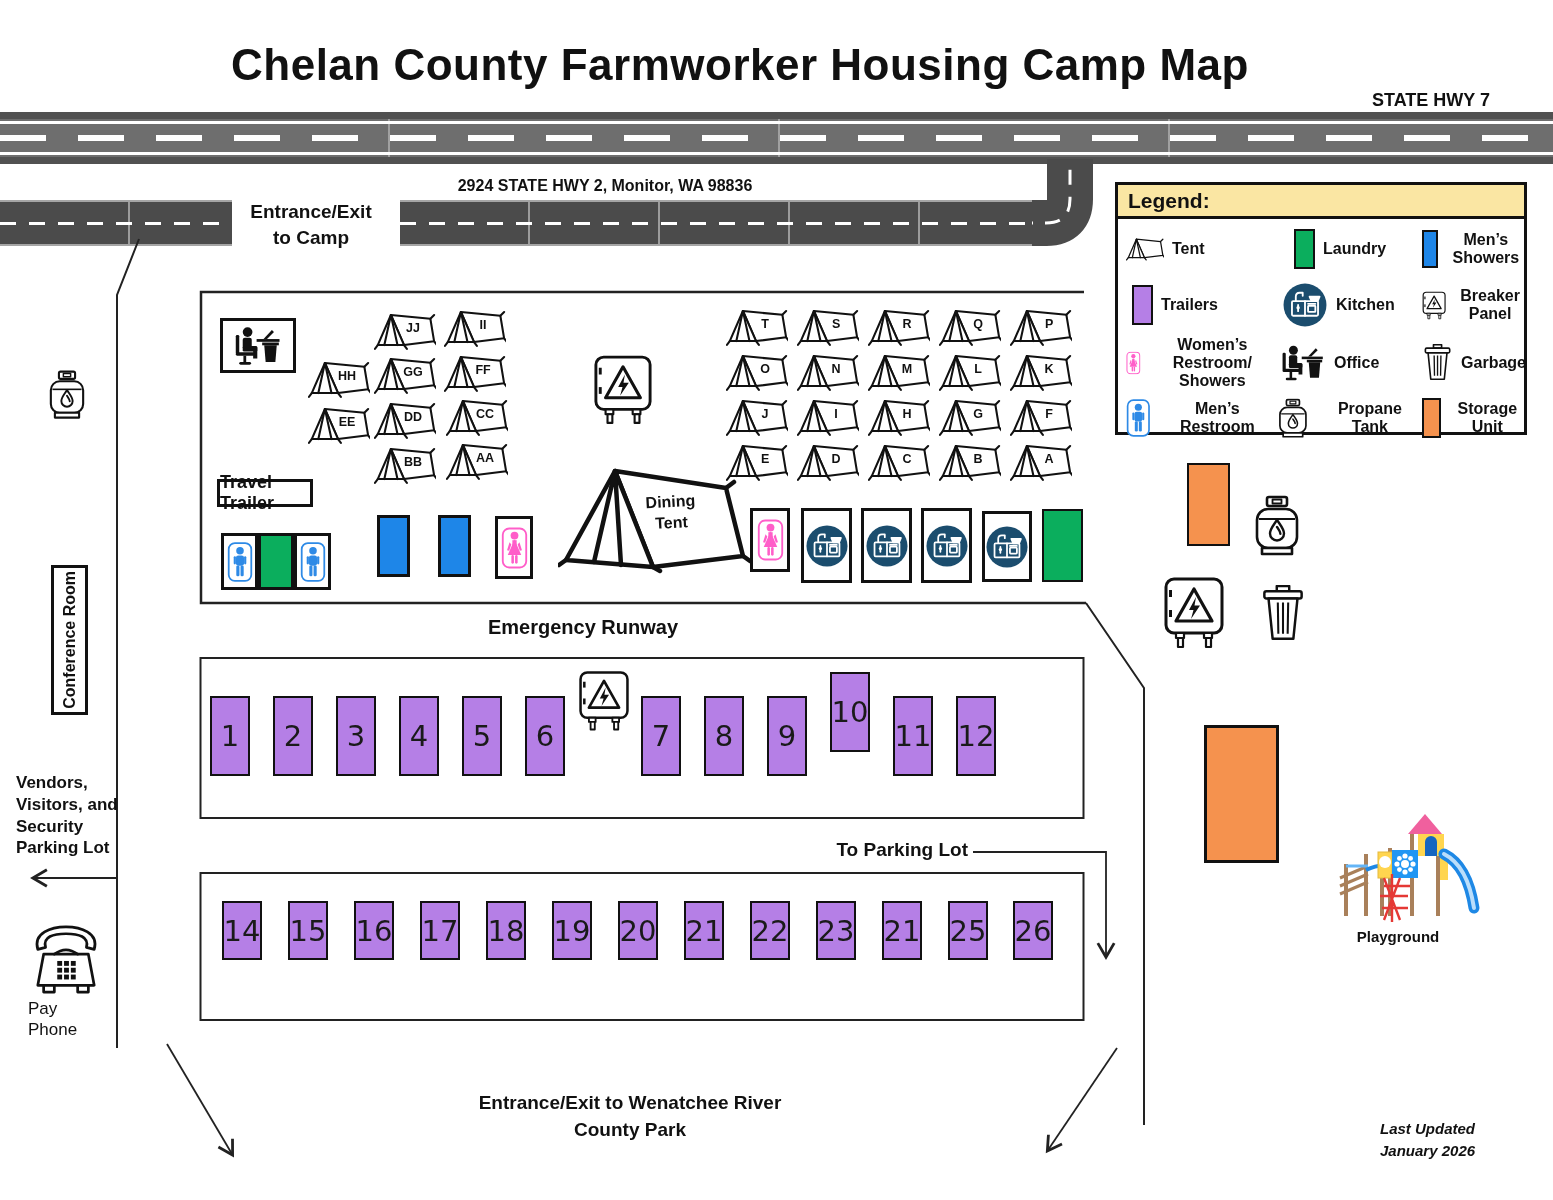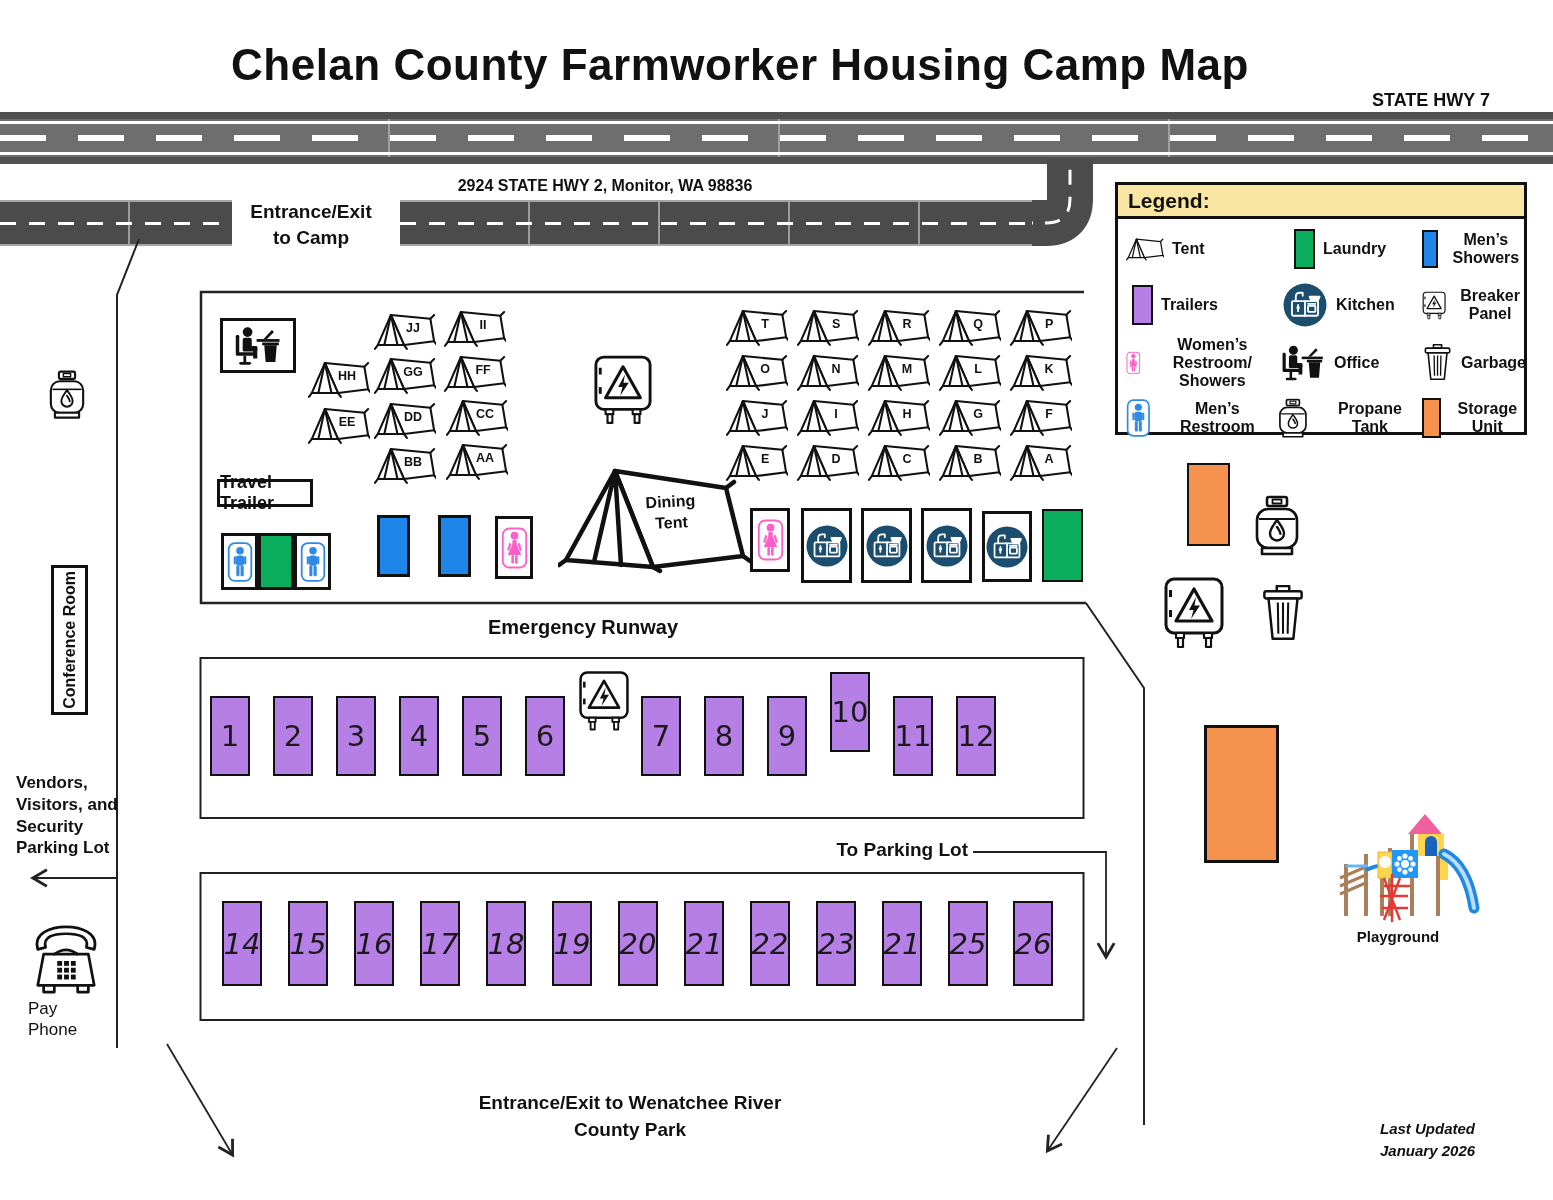--- a/index.html
+++ b/index.html
@@ -46,21 +46,21 @@
   .conf-room span{writing-mode:vertical-rl;transform:rotate(180deg);font-size:16px;font-weight:700;white-space:nowrap;}
   
   .tent{position:absolute;width:62px;height:42px;}
   .tent svg{width:100%;height:100%;}
   .tent-letter{position:absolute;left:63%;top:42%;transform:translate(-50%,-50%);
        font-size:12.5px;font-weight:700;color:#111;}
   
   .trailer{position:absolute;width:40px;background:#b57fe6;border:2.5px solid #111;box-sizing:border-box;
        display:flex;align-items:center;justify-content:center;}
   .row1 .trailer{height:80px;}
-  .row2 .trailer{height:85px;font-style:italic;}
+  .row2 .trailer{height:59px;}
   .trailer span{font-size:29px;font-weight:400;font-family:"DejaVu Sans",sans-serif;color:#1a1a1a;}
   
   .legend{left:1115px;top:182px;width:412px;height:253px;border:3px solid #111;background:#fff;box-sizing:border-box;}
   .legend-header{height:34px;background:#fae6a3;border-bottom:3px solid #111;box-sizing:border-box;
        display:flex;align-items:center;padding-left:10px;font-size:21px;font-weight:700;}
   .legend-grid{display:grid;grid-template-columns:150px 146px 104px;grid-template-rows:56px 56px 60px 50px;
        padding:2px 4px 0 8px;}
   .lg-item{display:flex;align-items:center;gap:8px;}
   .lg-label{font-size:16px;font-weight:700;line-height:1.12;}
   .lg-center{text-align:center;}

